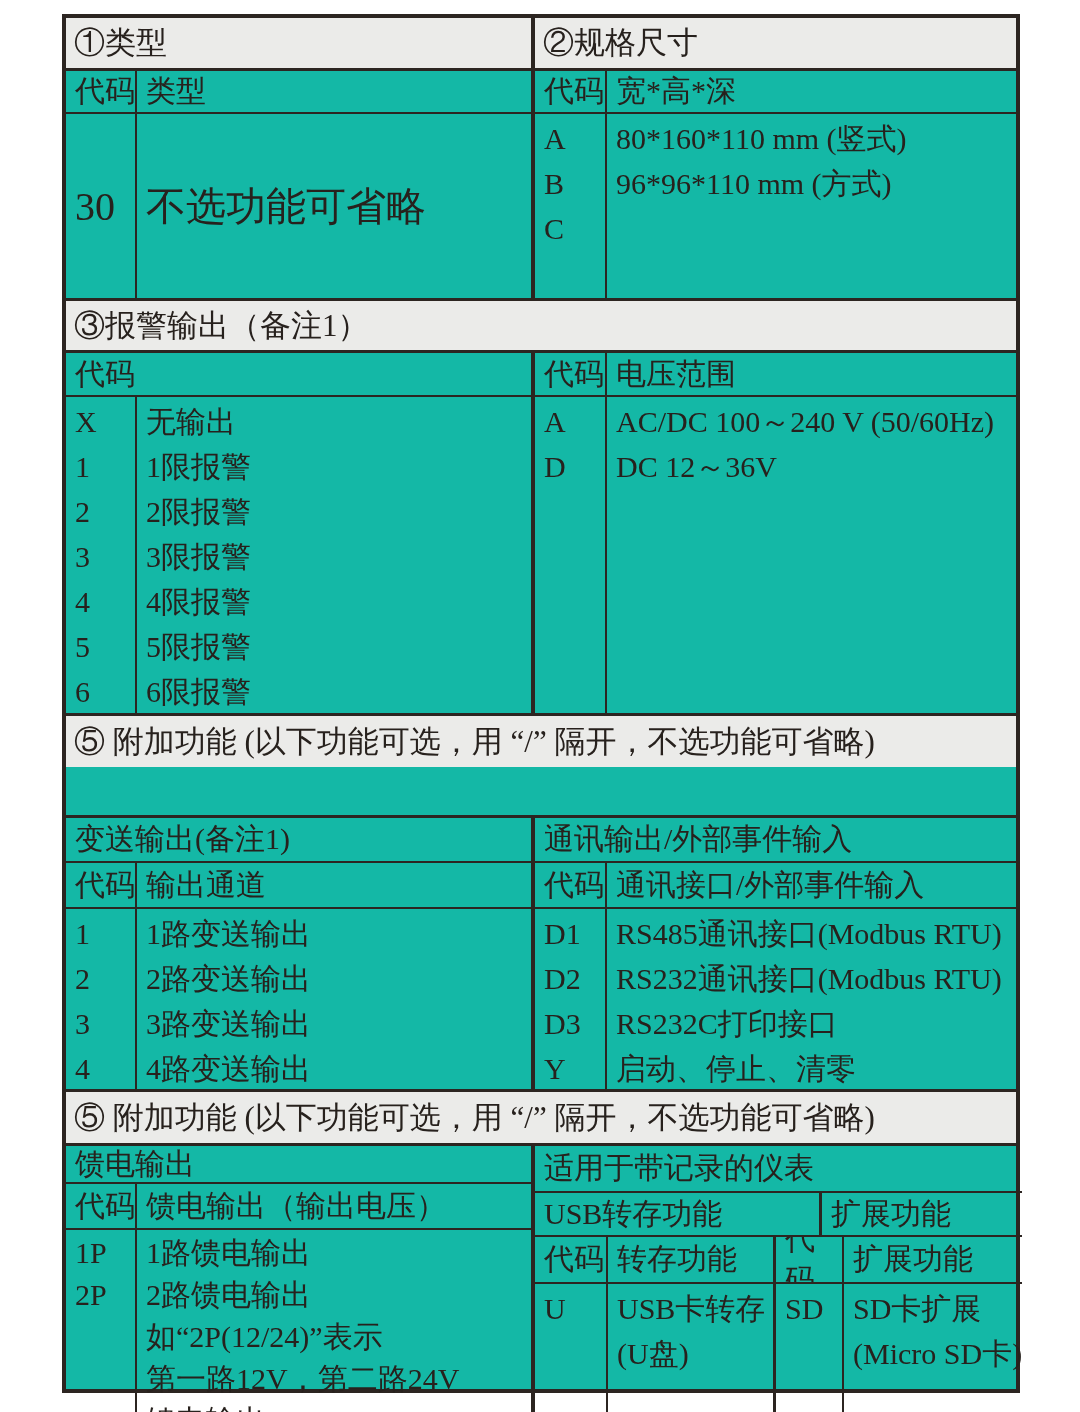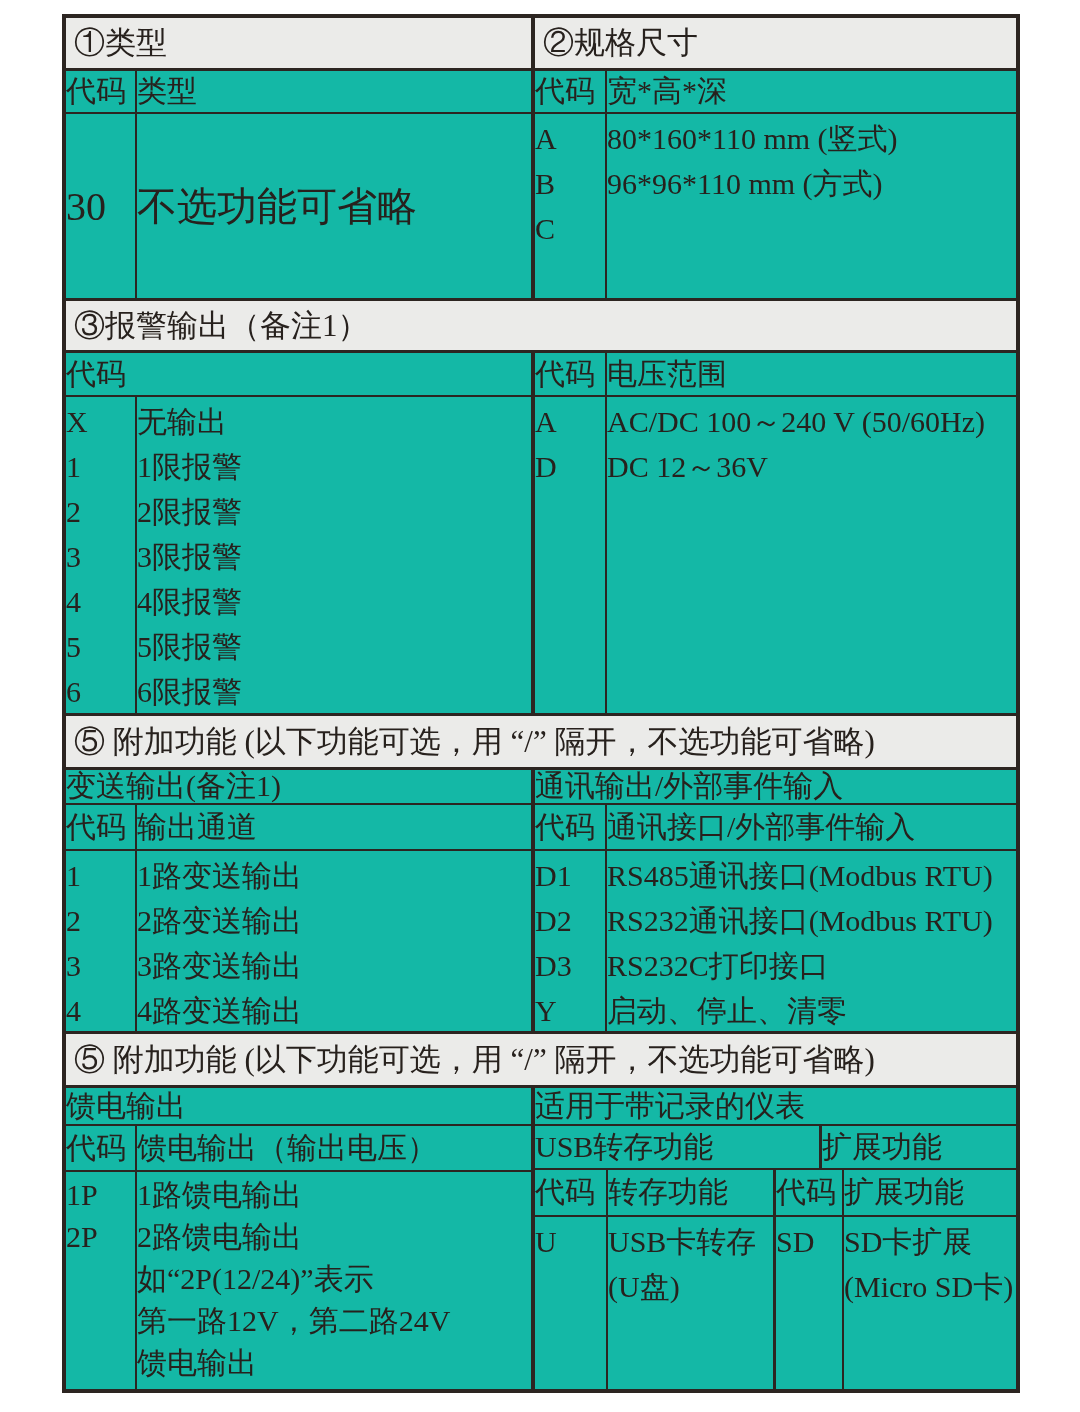--- a/index.html
+++ b/index.html
@@ -16,21 +16,21 @@
   .ordertable{
     position:absolute;left:62px;top:14px;width:958px;height:1379px;
     border:4px solid var(--bc);display:flex;flex-direction:column;background:#14b8a6;
   }
   .row{display:flex;flex:none;}
   .bt2{border-top:2px solid var(--bc);}
   .bt3{border-top:3px solid var(--bc);}
   .gray{background:var(--hdr);}
   .half-l{width:465px;flex:none;display:flex;}
   .half-r{flex:1;border-left:4px solid var(--bc);display:flex;}
-  .cell{overflow:hidden;}
+  .cell{padding-left:9px;overflow:hidden;}
   .codecol{width:69px;flex:none;}
   .codecol-r{width:70px;flex:none;}
   .desccol{flex:1;border-left:2px solid var(--bc);}
   .sec-title{font-size:31px;display:flex;align-items:center;padding-left:8px;}
   .sub{font-size:30px;display:flex;align-items:center;}
   .lines{font-size:30px;}
   .lines>div{height:45px;line-height:45px;white-space:nowrap;}
   .lines.lh42>div{height:42px;line-height:42px;}
   .vcenter{display:flex;flex-direction:column;justify-content:center;font-size:40px;}
   .toppad{padding-top:2px;}
@@ -123,21 +123,21 @@
       </div>
       <div class="cell desccol lines toppad">
         <div>AC/DC 100～240 V (50/60Hz)</div>
         <div>DC 12～36V</div>
       </div>
     </div>
   </div>
 
   <div class="row gray bt3 band" style="height:54px;">⑤ 附加功能 (以下功能可选，用 “/” 隔开，不选功能可省略)</div>
 
-  <div class="row bt3" style="height:36px;">
+  <div class="row bt3" style="height:46px;margin-top:48px;">
     <div class="half-l sub cell">变送输出(备注1)</div>
     <div class="half-r sub cell">通讯输出/外部事件输入</div>
   </div>
 
   <div class="row bt2" style="height:46px;">
     <div class="half-l">
       <div class="cell codecol sub">代码</div>
       <div class="cell desccol sub">输出通道</div>
     </div>
     <div class="half-r">
@@ -198,21 +198,21 @@
           <div>1路馈电输出</div>
           <div>2路馈电输出</div>
           <div>如“2P(12/24)”表示</div>
           <div>第一路12V，第二路24V</div>
           <div>馈电输出</div>
         </div>
       </div>
     </div>
 
     <div class="half-r" style="flex-direction:column;">
-      <div class="row" style="height:36px;">
+      <div class="row" style="height:45px;">
         <div class="cell sub" style="flex:1;">适用于带记录的仪表</div>
       </div>
       <div class="row bt2" style="height:44px;">
         <div class="cell sub" style="width:284px;flex:none;">USB转存功能</div>
         <div class="cell sub x-block" style="flex:1;">扩展功能</div>
       </div>
       <div class="row bt2" style="height:47px;">
         <div class="cell u-code sub">代码</div>
         <div class="cell u-desc sub">转存功能</div>
         <div class="cell x-code sub x-block">代码</div>

